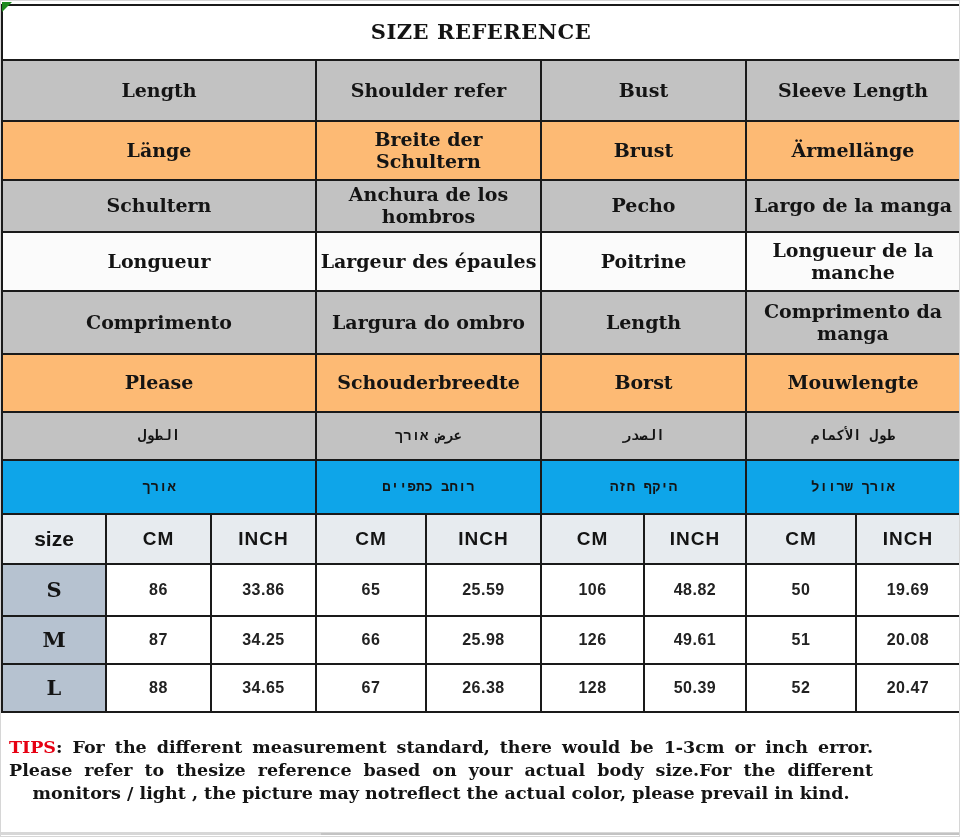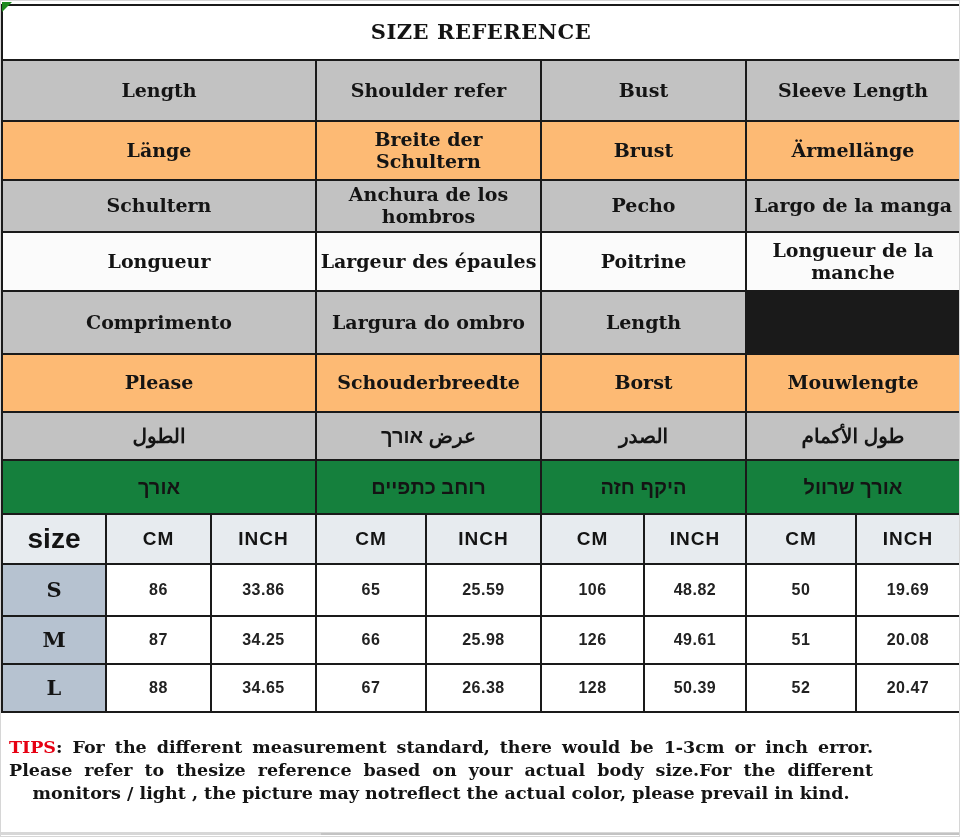--- a/index.html
+++ b/index.html
@@ -52,33 +52,33 @@
     font-size: 21px;
     letter-spacing: 0.5px;
   }
   .m1 { grid-column: span 3; }
   .m2 { grid-column: span 2; }
   .m3 { grid-column: span 2; }
   .m4 { grid-column: span 2; }
   .r-gray  { background: #c2c2c2; }
   .r-light { background: #fdba74; }
   .r-white { background: #fbfbfb; }
-  .r-soft  { background: #15803d; }
+  .r-soft  { background: #0ea5e9; }
   .rtl {
-    font-family: Liberation Sans, sans-serif;
-    font-size: 20px;
+    font-family: Liberation Mono, monospace;
+    font-size: 14px;
     font-weight: 700;
   }
   .sz-head {
     background: #e7ebef;
     font-family: "Liberation Sans", sans-serif;
     font-size: 19px;
     letter-spacing: 1px;
   }
-  .sz-head.first { font-size: 28px; letter-spacing: 0; }
+  .sz-head.first { font-size: 21px; letter-spacing: 0; }
   .sz-col {
     background: #b6c2d0;
     font-size: 21px;
   }
   .sz-val {
     background: #ffffff;
     font-family: "Liberation Sans", sans-serif;
     font-size: 16px;
     letter-spacing: 0.5px;
     color: #222222;
@@ -137,20 +137,22 @@
 
     <div class="cell m1 r-white">Longueur</div>
     <div class="cell m2 r-white">Largeur des épaules</div>
     <div class="cell m3 r-white">Poitrine</div>
     <div class="cell m4 r-white">Longueur de la
 manche</div>
 
     <div class="cell m1 r-gray">Comprimento</div>
     <div class="cell m2 r-gray">Largura do ombro</div>
     <div class="cell m3 r-gray">Length</div>
+    <div class="cell m4 r-gray">Comprimento da
+manga</div>
 
     <div class="cell m1 r-light">Please</div>
     <div class="cell m2 r-light">Schouderbreedte</div>
     <div class="cell m3 r-light">Borst</div>
     <div class="cell m4 r-light">Mouwlengte</div>
 
     <div class="cell m1 r-gray rtl" dir="rtl">الطول</div>
     <div class="cell m2 r-gray rtl" dir="rtl">عرض אורך</div>
     <div class="cell m3 r-gray rtl" dir="rtl">الصدر</div>
     <div class="cell m4 r-gray rtl" dir="rtl">طول الأكمام</div>

